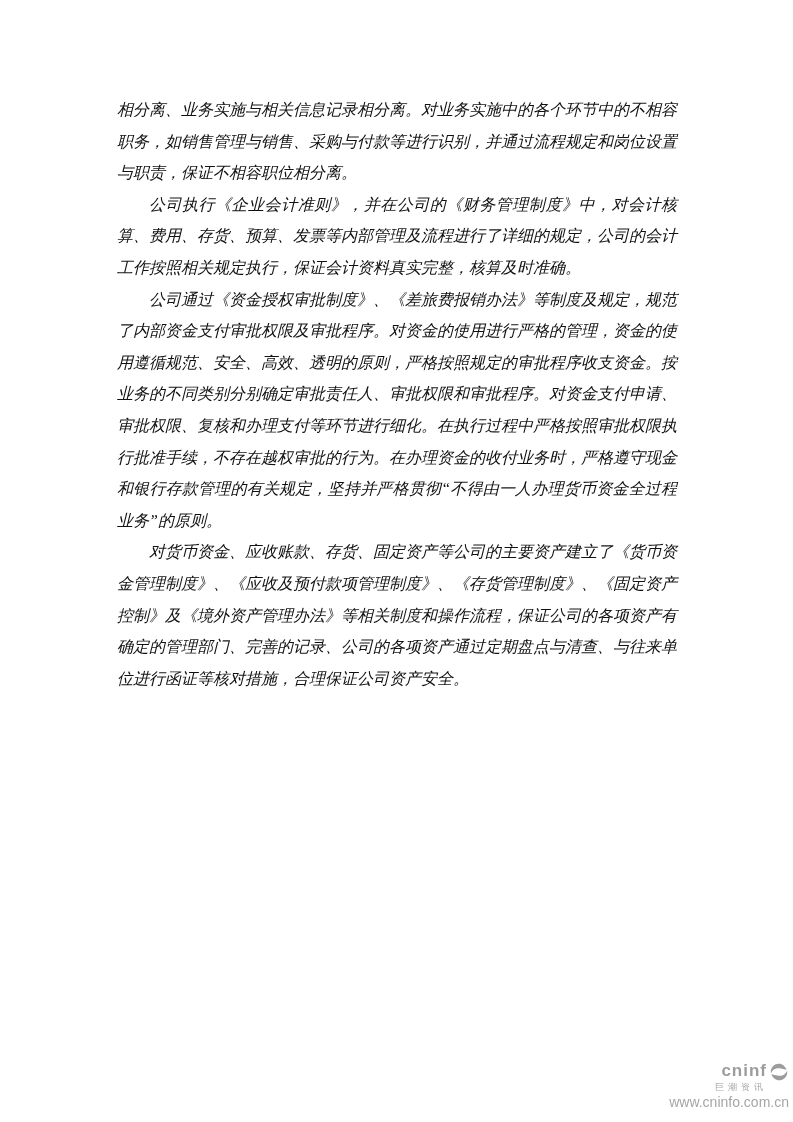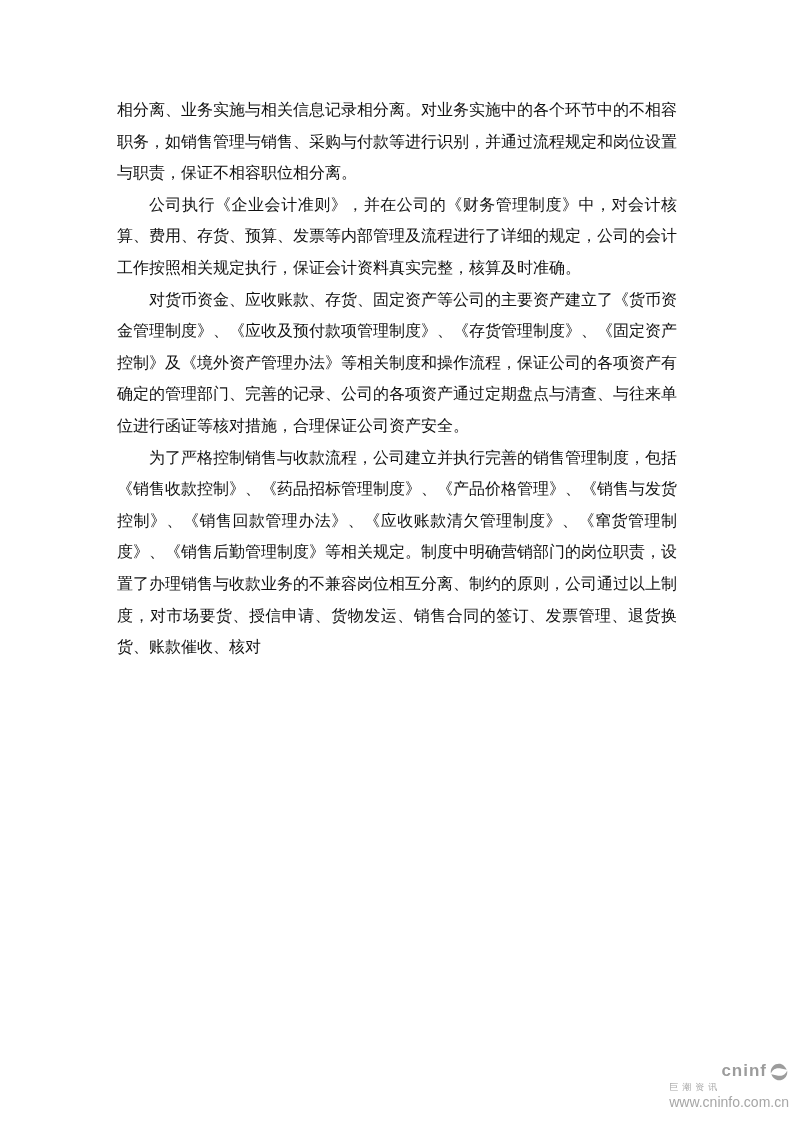--- a/index.html
+++ b/index.html
@@ -24,27 +24,29 @@
     font-size: 16px;
     line-height: 31.6px;
     color: #111111;
     text-align: justify;
     text-justify: inter-ideograph;
   }
   .text-block p {
     margin: 0;
     padding: 0;
     text-indent: 2em;
+    font-style: italic;
   }
   .text-block p.no-indent { text-indent: 0; }
   .text-block p.heading { text-align: left; }
   .watermark {
     position: absolute;
     right: 4px;
     bottom: 12px;
+    text-align: right;
     color: #a0a0a0;
     font-family: "Liberation Sans", "DejaVu Sans", sans-serif;
     line-height: 1.1;
     user-select: none;
   }
   .wm-row {
     display: flex;
     align-items: center;
     justify-content: flex-end;
     gap: 2px;
@@ -70,22 +72,22 @@
   }
 </style>
 </head>
 <body>
 
 <div class="page">
 
   <div class="text-block">
     <p class="no-indent">相分离、业务实施与相关信息记录相分离。对业务实施中的各个环节中的不相容职务，如销售管理与销售、采购与付款等进行识别，并通过流程规定和岗位设置与职责，保证不相容职位相分离。</p>
     <p>公司执行《企业会计准则》，并在公司的《财务管理制度》中，对会计核算、费用、存货、预算、发票等内部管理及流程进行了详细的规定，公司的会计工作按照相关规定执行，保证会计资料真实完整，核算及时准确。</p>
+    <p>公司通过《资金授权审批制度》、《差旅费报销办法》等制度及规定，规范了内部资金支付审批权限及审批程序。对资金的使用进行严格的管理，资金的使用遵循规范、安全、高效、透明的原则，严格按照规定的审批程序收支资金。按业务的不同类别分别确定审批责任人、审批权限和审批程序。对资金支付申请、审批权限、复核和办理支付等环节进行细化。在执行过程中严格按照审批权限执行批准手续，不存在越权审批的行为。在办理资金的收付业务时，严格遵守现金和银行存款管理的有关规定，坚持并严格贯彻“不得由一人办理货币资金全过程业务”的原则。</p>
     <p>对货币资金、应收账款、存货、固定资产等公司的主要资产建立了《货币资金管理制度》、《应收及预付款项管理制度》、《存货管理制度》、《固定资产控制》及《境外资产管理办法》等相关制度和操作流程，保证公司的各项资产有确定的管理部门、完善的记录、公司的各项资产通过定期盘点与清查、与往来单位进行函证等核对措施，合理保证公司资产安全。</p>
-    <p>为了严格控制销售与收款流程，公司建立并执行完善的销售管理制度，包括《销售收款控制》、《药品招标管理制度》、《产品价格管理》、《销售与发货控制》、《销售回款管理办法》、《应收账款清欠管理制度》、《窜货管理制度》、《销售后勤管理制度》等相关规定。制度中明确营销部门的岗位职责，设置了办理销售与收款业务的不兼容岗位相互分离、制约的原则，公司通过以上制度，对市场要货、授信申请、货物发运、销售合同的签订、发票管理、退货换货、账款催收、核对</p>
   </div>
 
   <div class="watermark">
     <div class="wm-row">
       <span class="wm-brand">cninf</span>
       <span class="wm-swirl">
         <svg viewBox="0 0 24 24" width="20" height="20" aria-hidden="true">
           <path fill="#9c9c9c" d="M12 2C6.5 2 2.3 6 2.1 11.4c-.03.8.03 1.6.2 2.4C3.8 9.3 8.2 6.6 13 7.6l8.2 1.7C19.6 5.2 16.1 2 12 2z"></path>
           <path fill="#9c9c9c" d="M12 22c5.5 0 9.7-4 9.9-9.4.03-.8-.03-1.6-.2-2.4-1.5 4.5-5.9 7.2-10.7 6.2L2.8 14.7C4.4 18.8 7.9 22 12 22z"></path>
         </svg>

